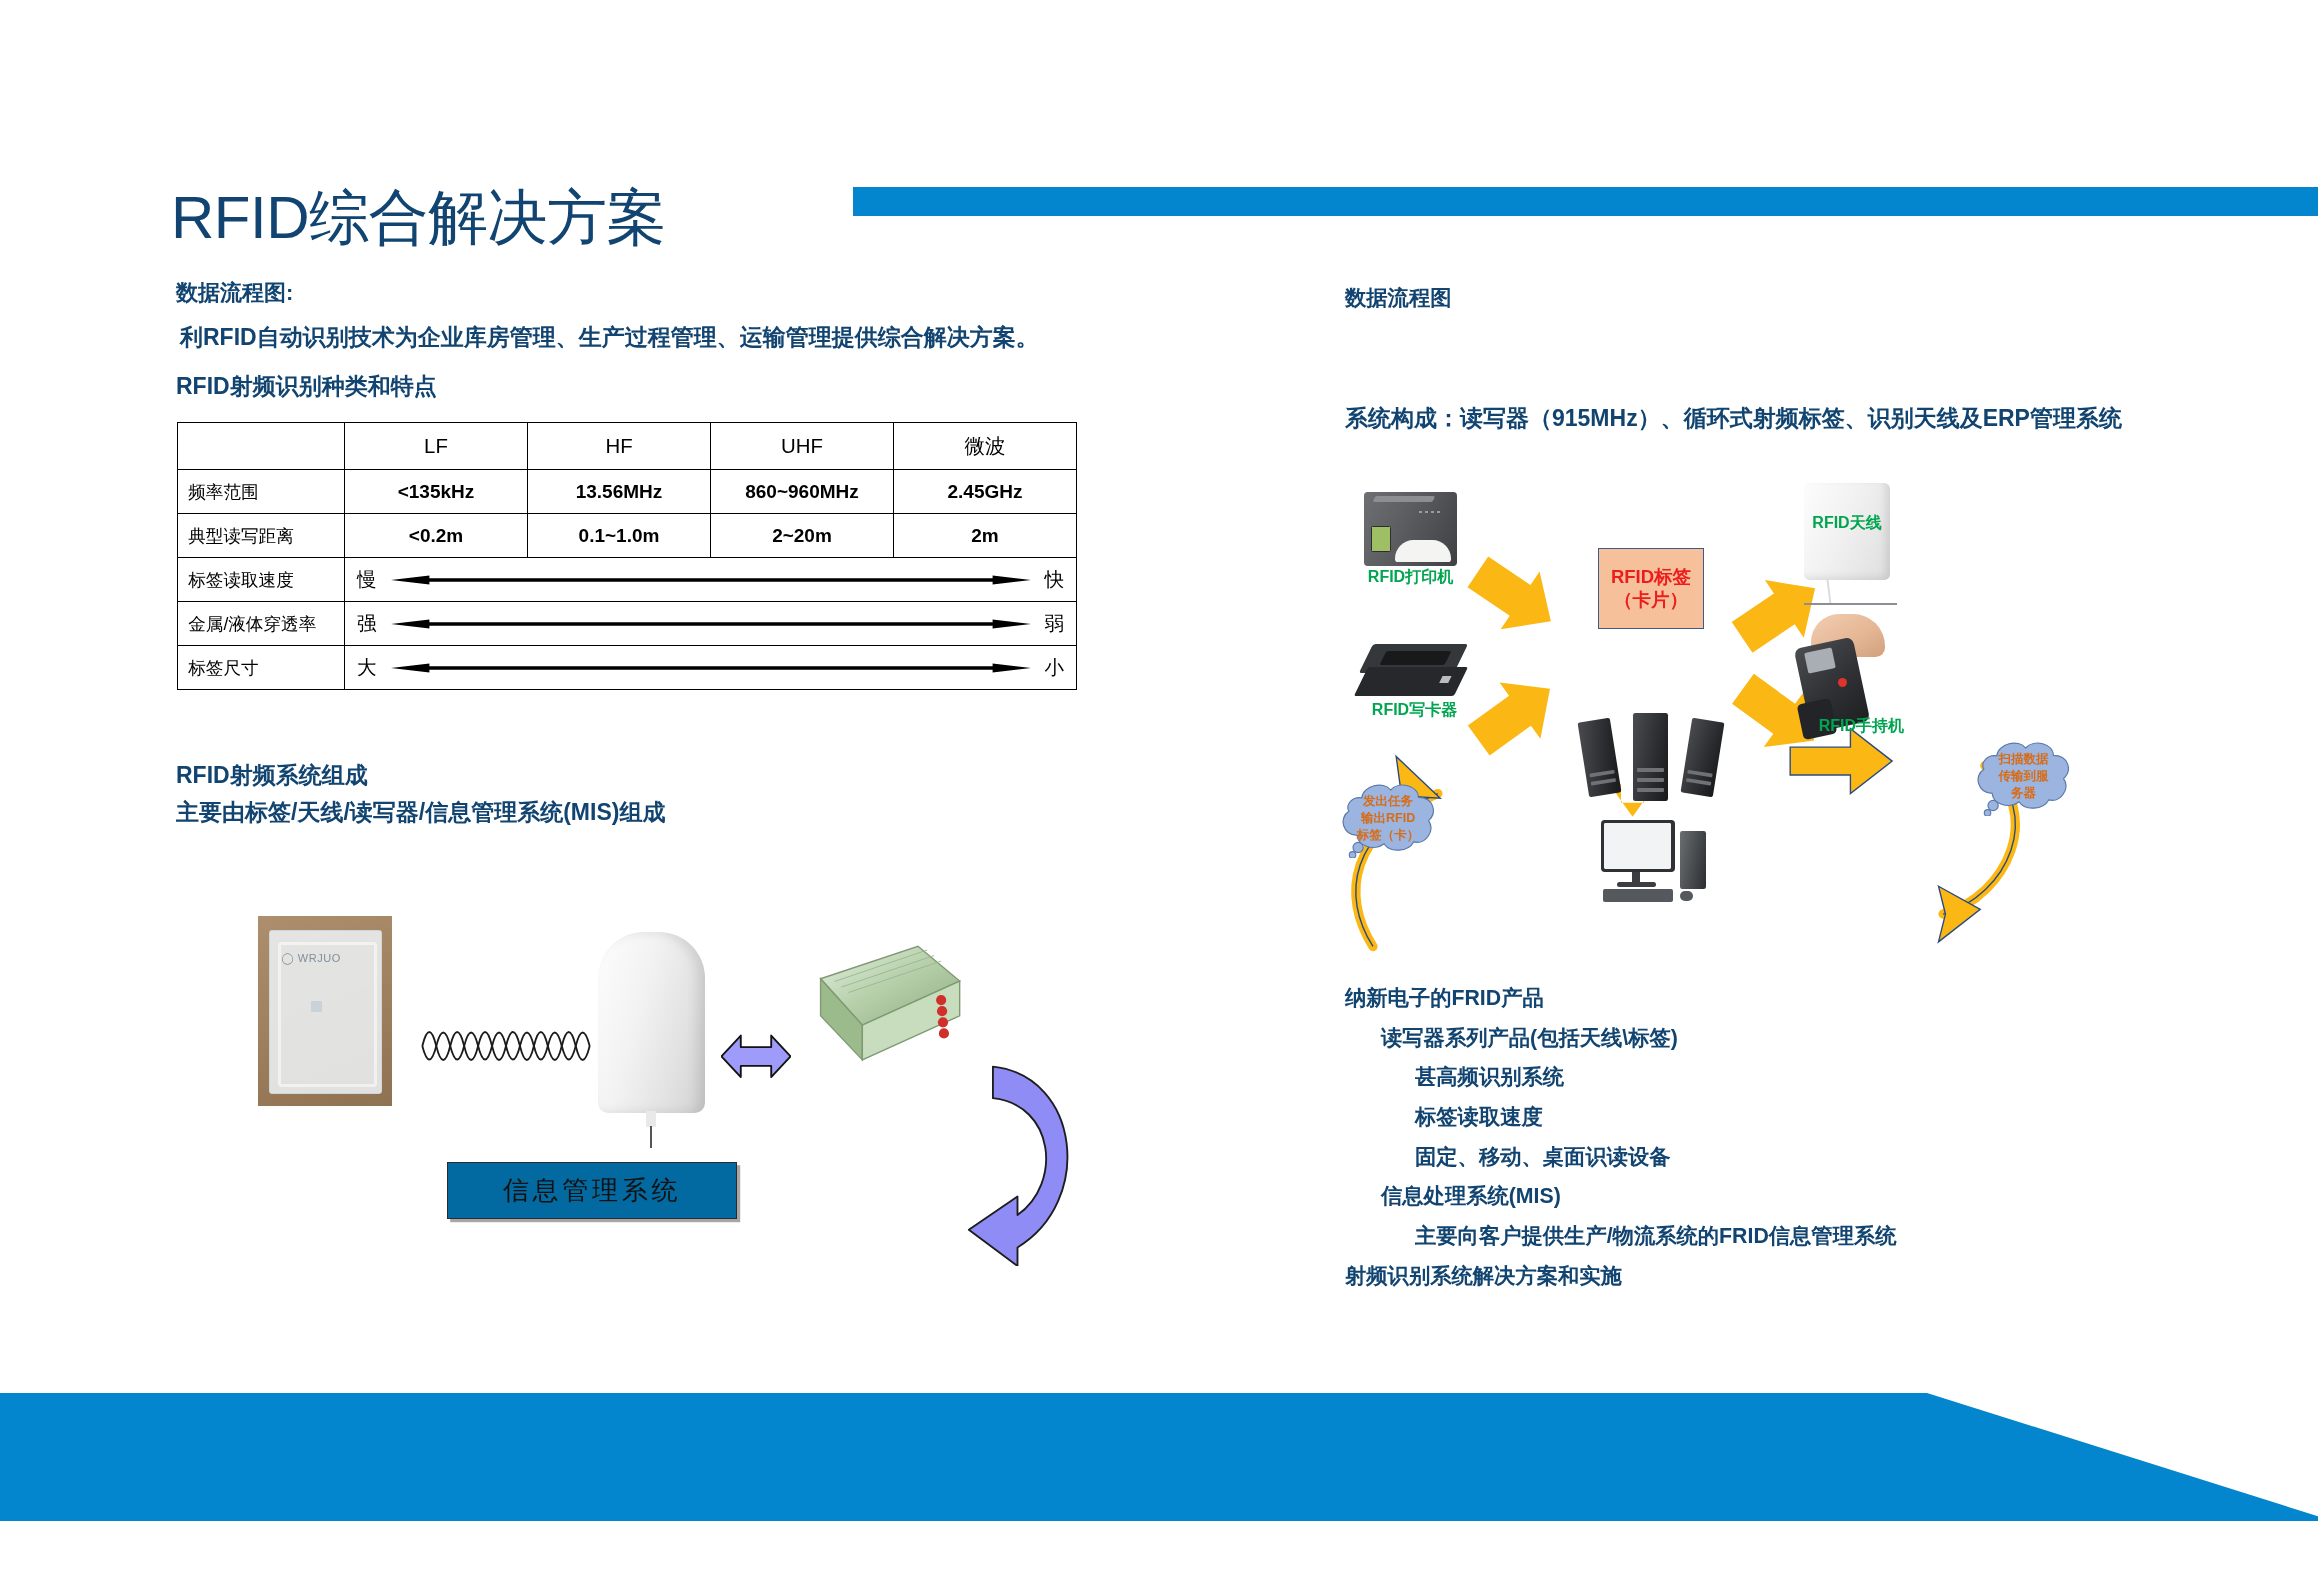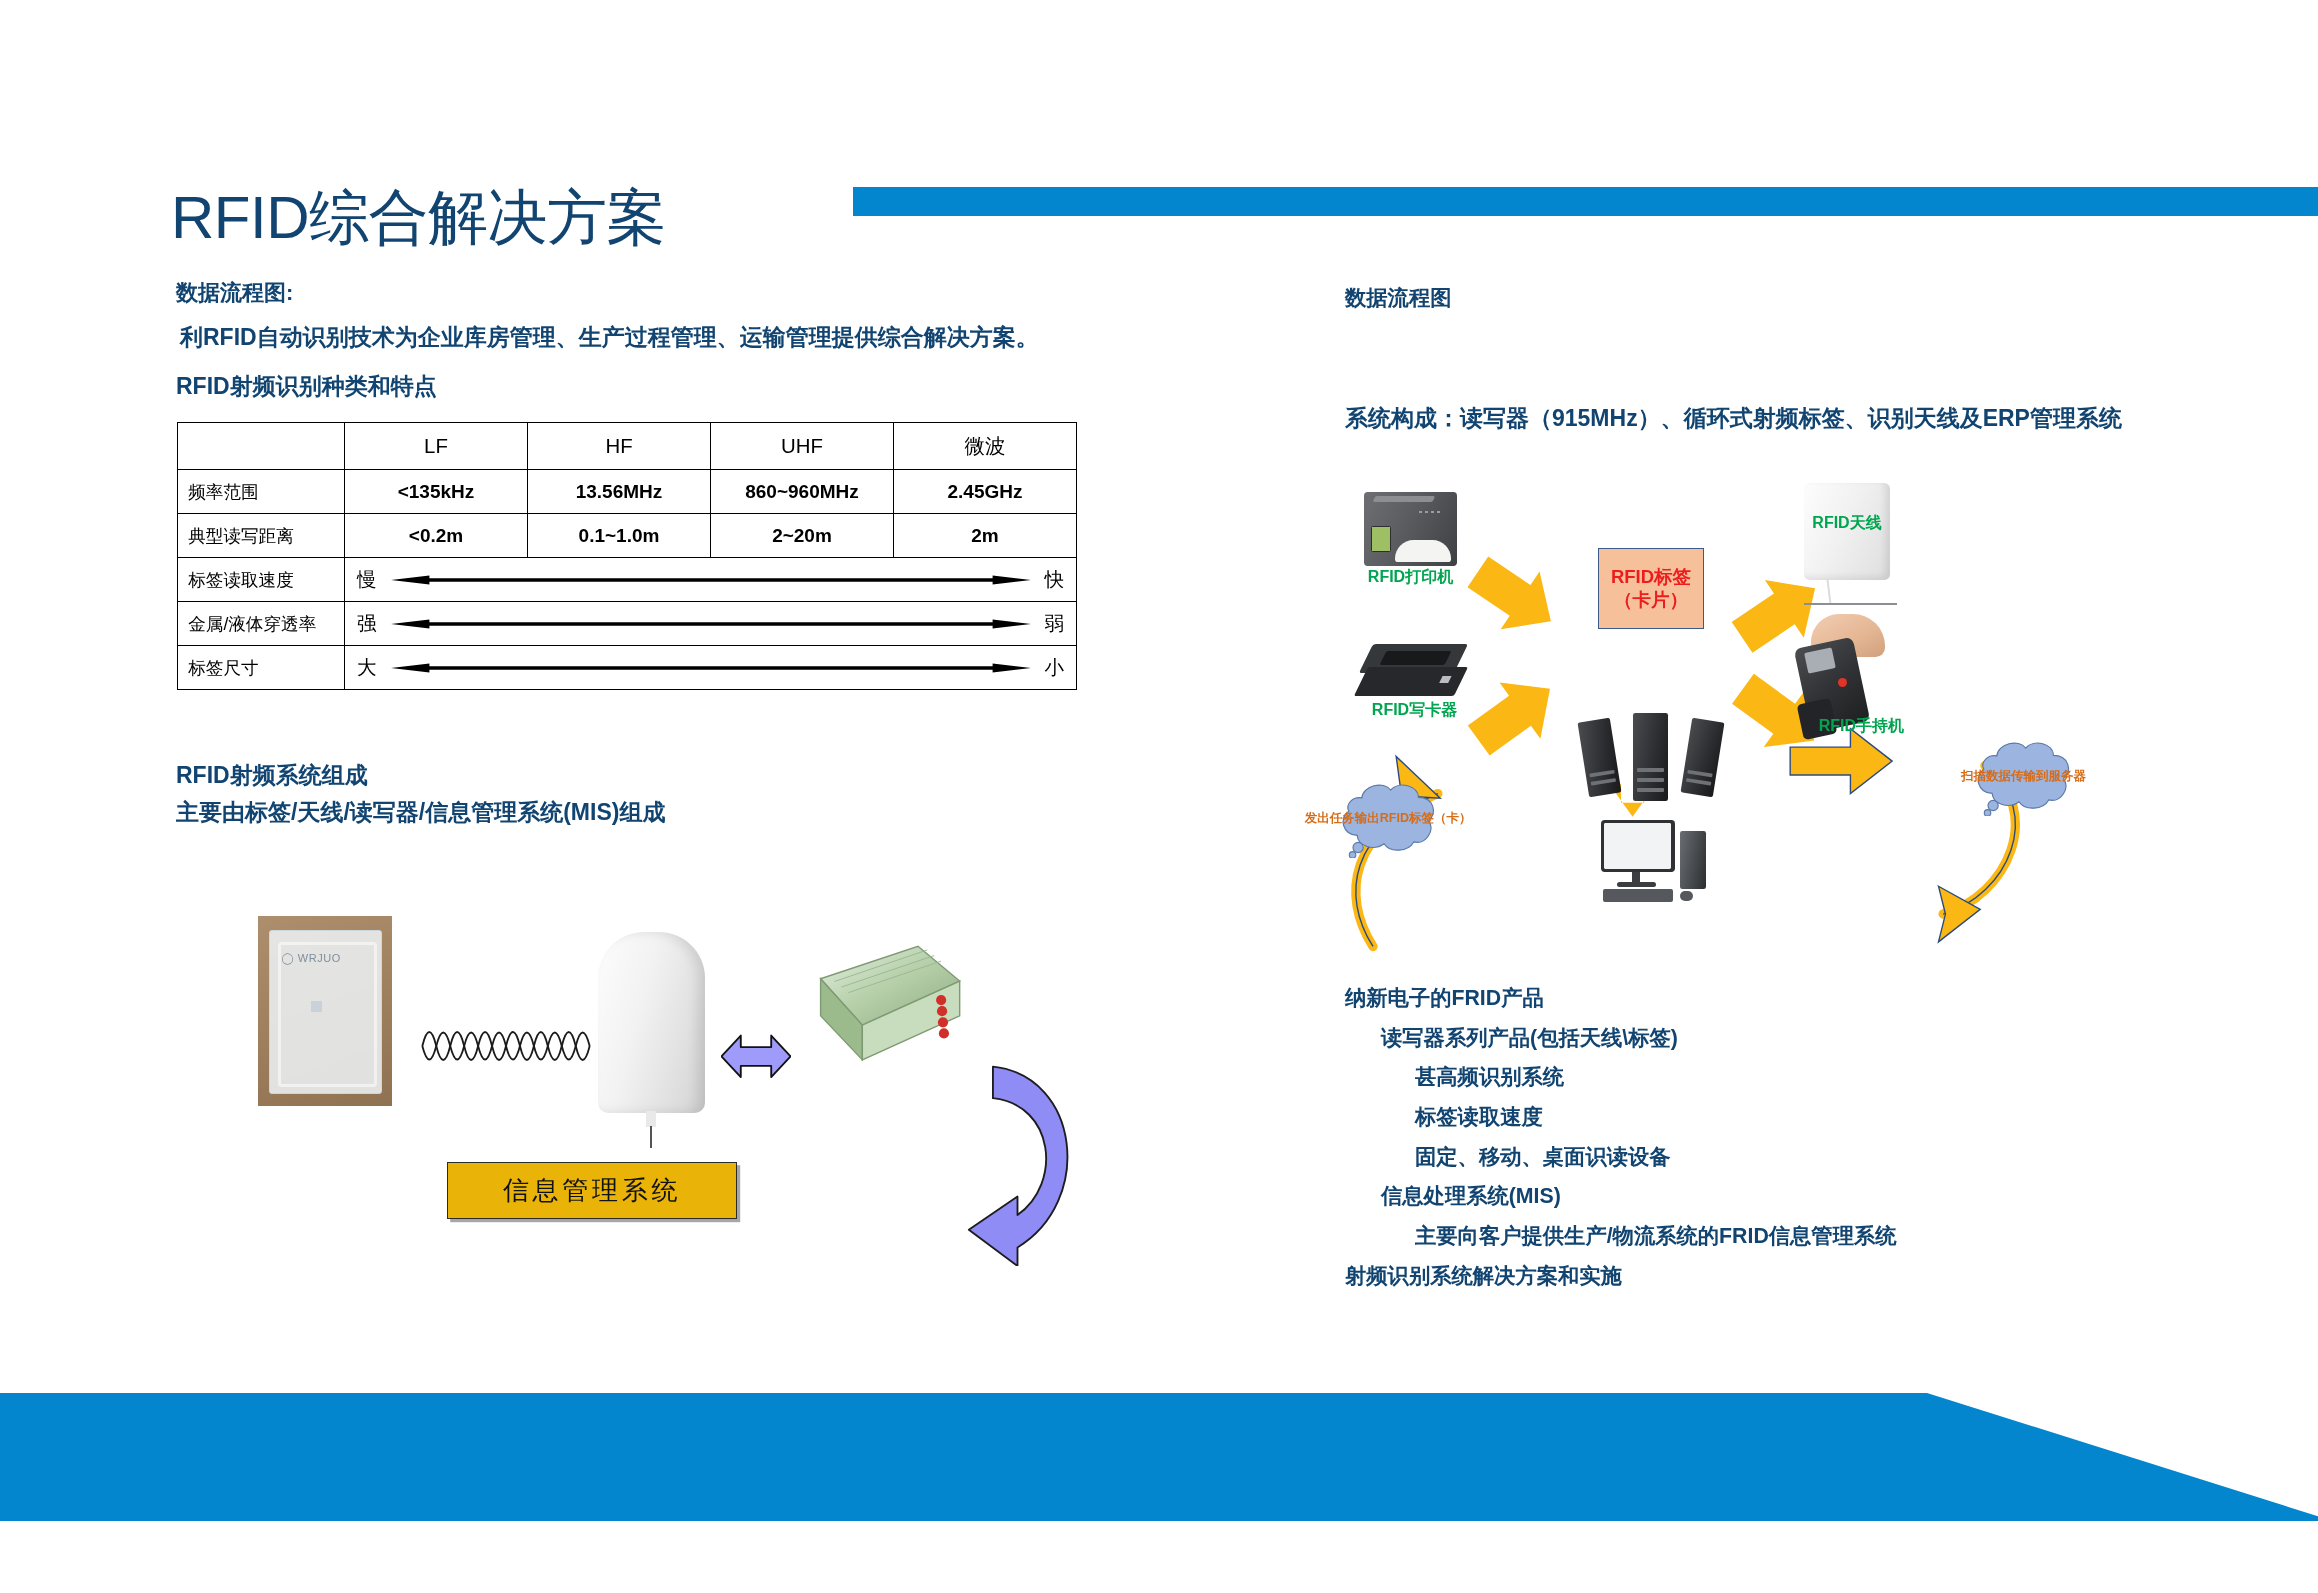--- a/index.html
+++ b/index.html
@@ -59,21 +59,21 @@
       box-shadow:inset -7.4px 0 12px rgba(0,0,0,.10);}
   .antstem{position:absolute;left:48px;top:179px;width:10.2px;height:16px;background:#e9e9e9;}
   .antwire{position:absolute;left:52px;top:194px;width:1.9px;height:22px;background:#555;}
 
   .dblarrow{position:absolute;left:489px;top:172px;width:70px;height:53px;}
   .reader{position:absolute;left:570px;top:79px;width:167px;height:153px;}
 
   .curvearrow{position:absolute;left:709px;top:204px;width:153px;height:204px;}
 
   .misbox{position:absolute;left:447px;top:1162px;width:288px;height:55px;
-      background:#eab308;border:1.9px solid #2b2b2b;box-shadow:3.2px 3.2px 0 rgba(0,0,0,.35);
+      background:#0369a1;border:1.9px solid #2b2b2b;box-shadow:3.2px 3.2px 0 rgba(0,0,0,.35);
       display:flex;align-items:center;justify-content:center;}
   .misbox span{font-size:26px;color:#111;letter-spacing:3.7px;
       font-family:"Liberation Serif","DejaVu Serif",serif;}
 
   
   .t-flow{position:absolute;left:1345px;top:283px;font-size:21.3px;}
   .t-compose{position:absolute;left:1345px;top:403px;font-size:23px;}
 
   .diagram{position:absolute;left:1322px;top:478px;width:788px;height:492px;}
 
@@ -148,21 +148,21 @@
   .monbase{position:absolute;left:21.3px;top:65px;width:39px;height:4.6px;border-radius:2.8px;background:#3b3d40;}
   .tower{position:absolute;left:84px;top:14px;width:26px;height:58px;border-radius:2.3px;
       background:linear-gradient(100deg,#6a6d71 0%,#45484b 60%,#2b2d30 100%);}
   .kbd{position:absolute;left:6.5px;top:72px;width:70px;height:13px;border-radius:1.9px;
       background:#55585c;}
   .mouse{position:absolute;left:84px;top:74px;width:13px;height:10.2px;border-radius:5.6px;background:#55585c;}
 
   
   .cloud{position:absolute;width:109px;height:81px;}
   .cloud .cbg{position:absolute;inset:0;}
-  .cloud .ctxt{position:absolute;inset:0;display:flex;flex-direction:row;
+  .cloud .ctxt{position:absolute;inset:0;display:flex;flex-direction:column;
       align-items:center;justify-content:center;padding-top:1.9px;box-sizing:border-box;text-align:center;}
   .cloud .ctxt span{font-size:12.5px;font-weight:bold;color:#d86c16;line-height:1.34;white-space:nowrap;}
   .cloud-l{left:11.6px;top:299px;}
   .cloud-r{left:647px;top:257px;}
 
   svg.flowarrows{position:absolute;left:0;top:0;width:788px;height:492px;pointer-events:none;}
 
   
   .list{position:absolute;left:1345px;top:983px;}
   .list .li{font-size:21.3px;font-weight:bold;color:#114470;white-space:nowrap;margin-bottom:10.7px;}

